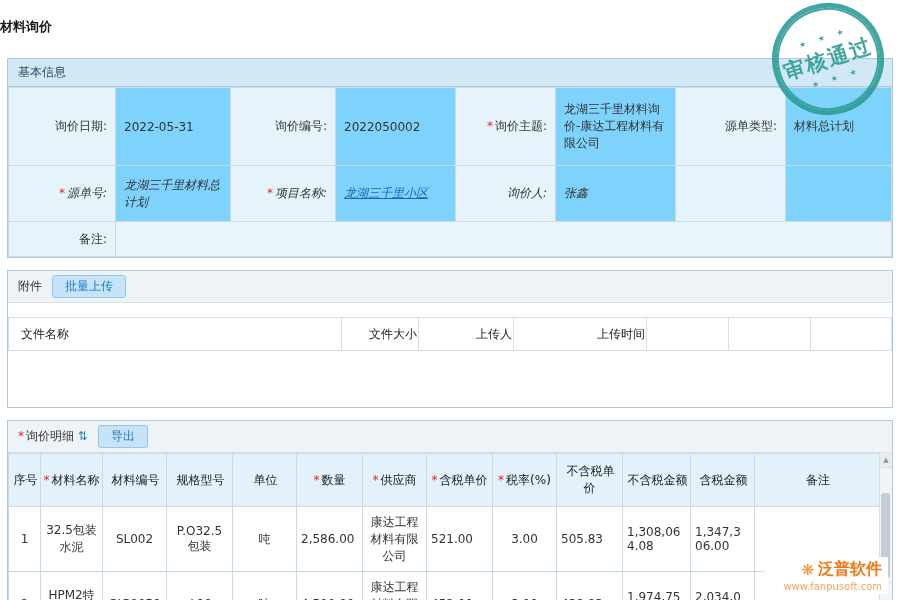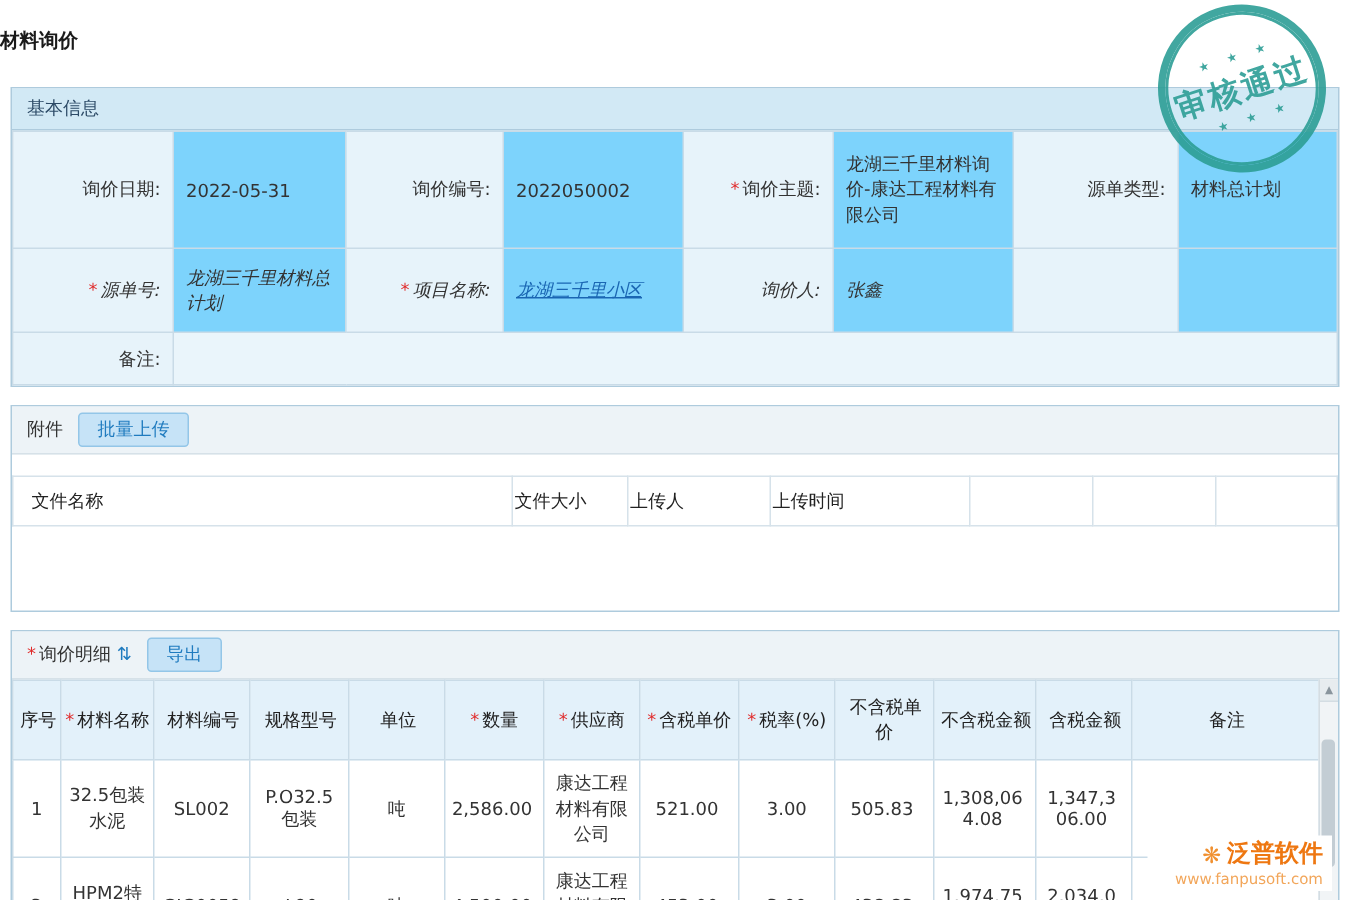--- a/index.html
+++ b/index.html
@@ -23,31 +23,31 @@
   .form-table td{border:1px solid #c9dbe7;padding:4px 8px;vertical-align:middle;}
   .form-table td.lbl{background:#e7f3fa;text-align:right;color:#333;}
   .form-table td.val{background:#7dd3fc;text-align:left;word-break:break-all;}
   .form-table tr.r1{height:78px;}
   .form-table tr.r2{height:56px;font-style:italic;}
   .form-table tr.r3{height:35px;}
   .form-table tr.r3 td.val{background:#eaf5fb;}
   a.link{color:#1a66b3;text-decoration:underline;cursor:pointer;}
 
   .attach-table{width:100%;border-collapse:collapse;margin-top:14px;}
-  .attach-table th{border:1px solid #d6e2ea;background:#fff;font-weight:normal;height:30px;text-align:left;color:#222;}
+  .attach-table th{border:1px solid #d6e2ea;background:#fff;font-weight:normal;height:30px;text-align:right;color:#222;}
   .attach-table th.first{text-align:left;padding-left:12px;}
   .attach-empty{height:56px;}
 
   .table-wrap{position:relative;}
   .detail-table{width:calc(100% - 12px);border-collapse:collapse;table-layout:fixed;}
   .detail-table th{background:#e3f1fa;border:1px solid #c9dbe7;font-weight:normal;padding:4px 2px;height:44px;
                    text-align:center;color:#222;word-break:break-all;}
   .detail-table td{background:#fff;border:1px solid #c9dbe7;text-align:center;padding:4px 4px;height:56px;
                    word-break:break-all;vertical-align:middle;}
-  .detail-table td.num{text-align:center;padding-right:7px;}
+  .detail-table td.num{text-align:left;padding-right:7px;}
 
   .vscroll{position:absolute;top:0;right:0;bottom:0;width:12px;background:#f1f4f6;border-left:1px solid #d4dde3;}
   .vscroll .up{height:14px;display:flex;align-items:center;justify-content:center;font-size:7px;color:#8a959d;
                border-bottom:1px solid #d4dde3;background:#e7ecef;cursor:pointer;}
   .vscroll .thumb{position:absolute;top:40px;left:1px;width:9px;height:85px;background:#c3cdd4;border-radius:3px;cursor:pointer;}
 
   .stamp{position:absolute;top:3px;right:16px;width:112px;height:112px;z-index:20;pointer-events:none;
          transform:rotate(-18deg);opacity:.9;}
   .stamp .ring{position:absolute;inset:0;border:5px solid #2d9e96;border-radius:50%;}
   .stamp .ring2{position:absolute;inset:5px;border:2px solid #2d9e96;border-radius:50%;}

